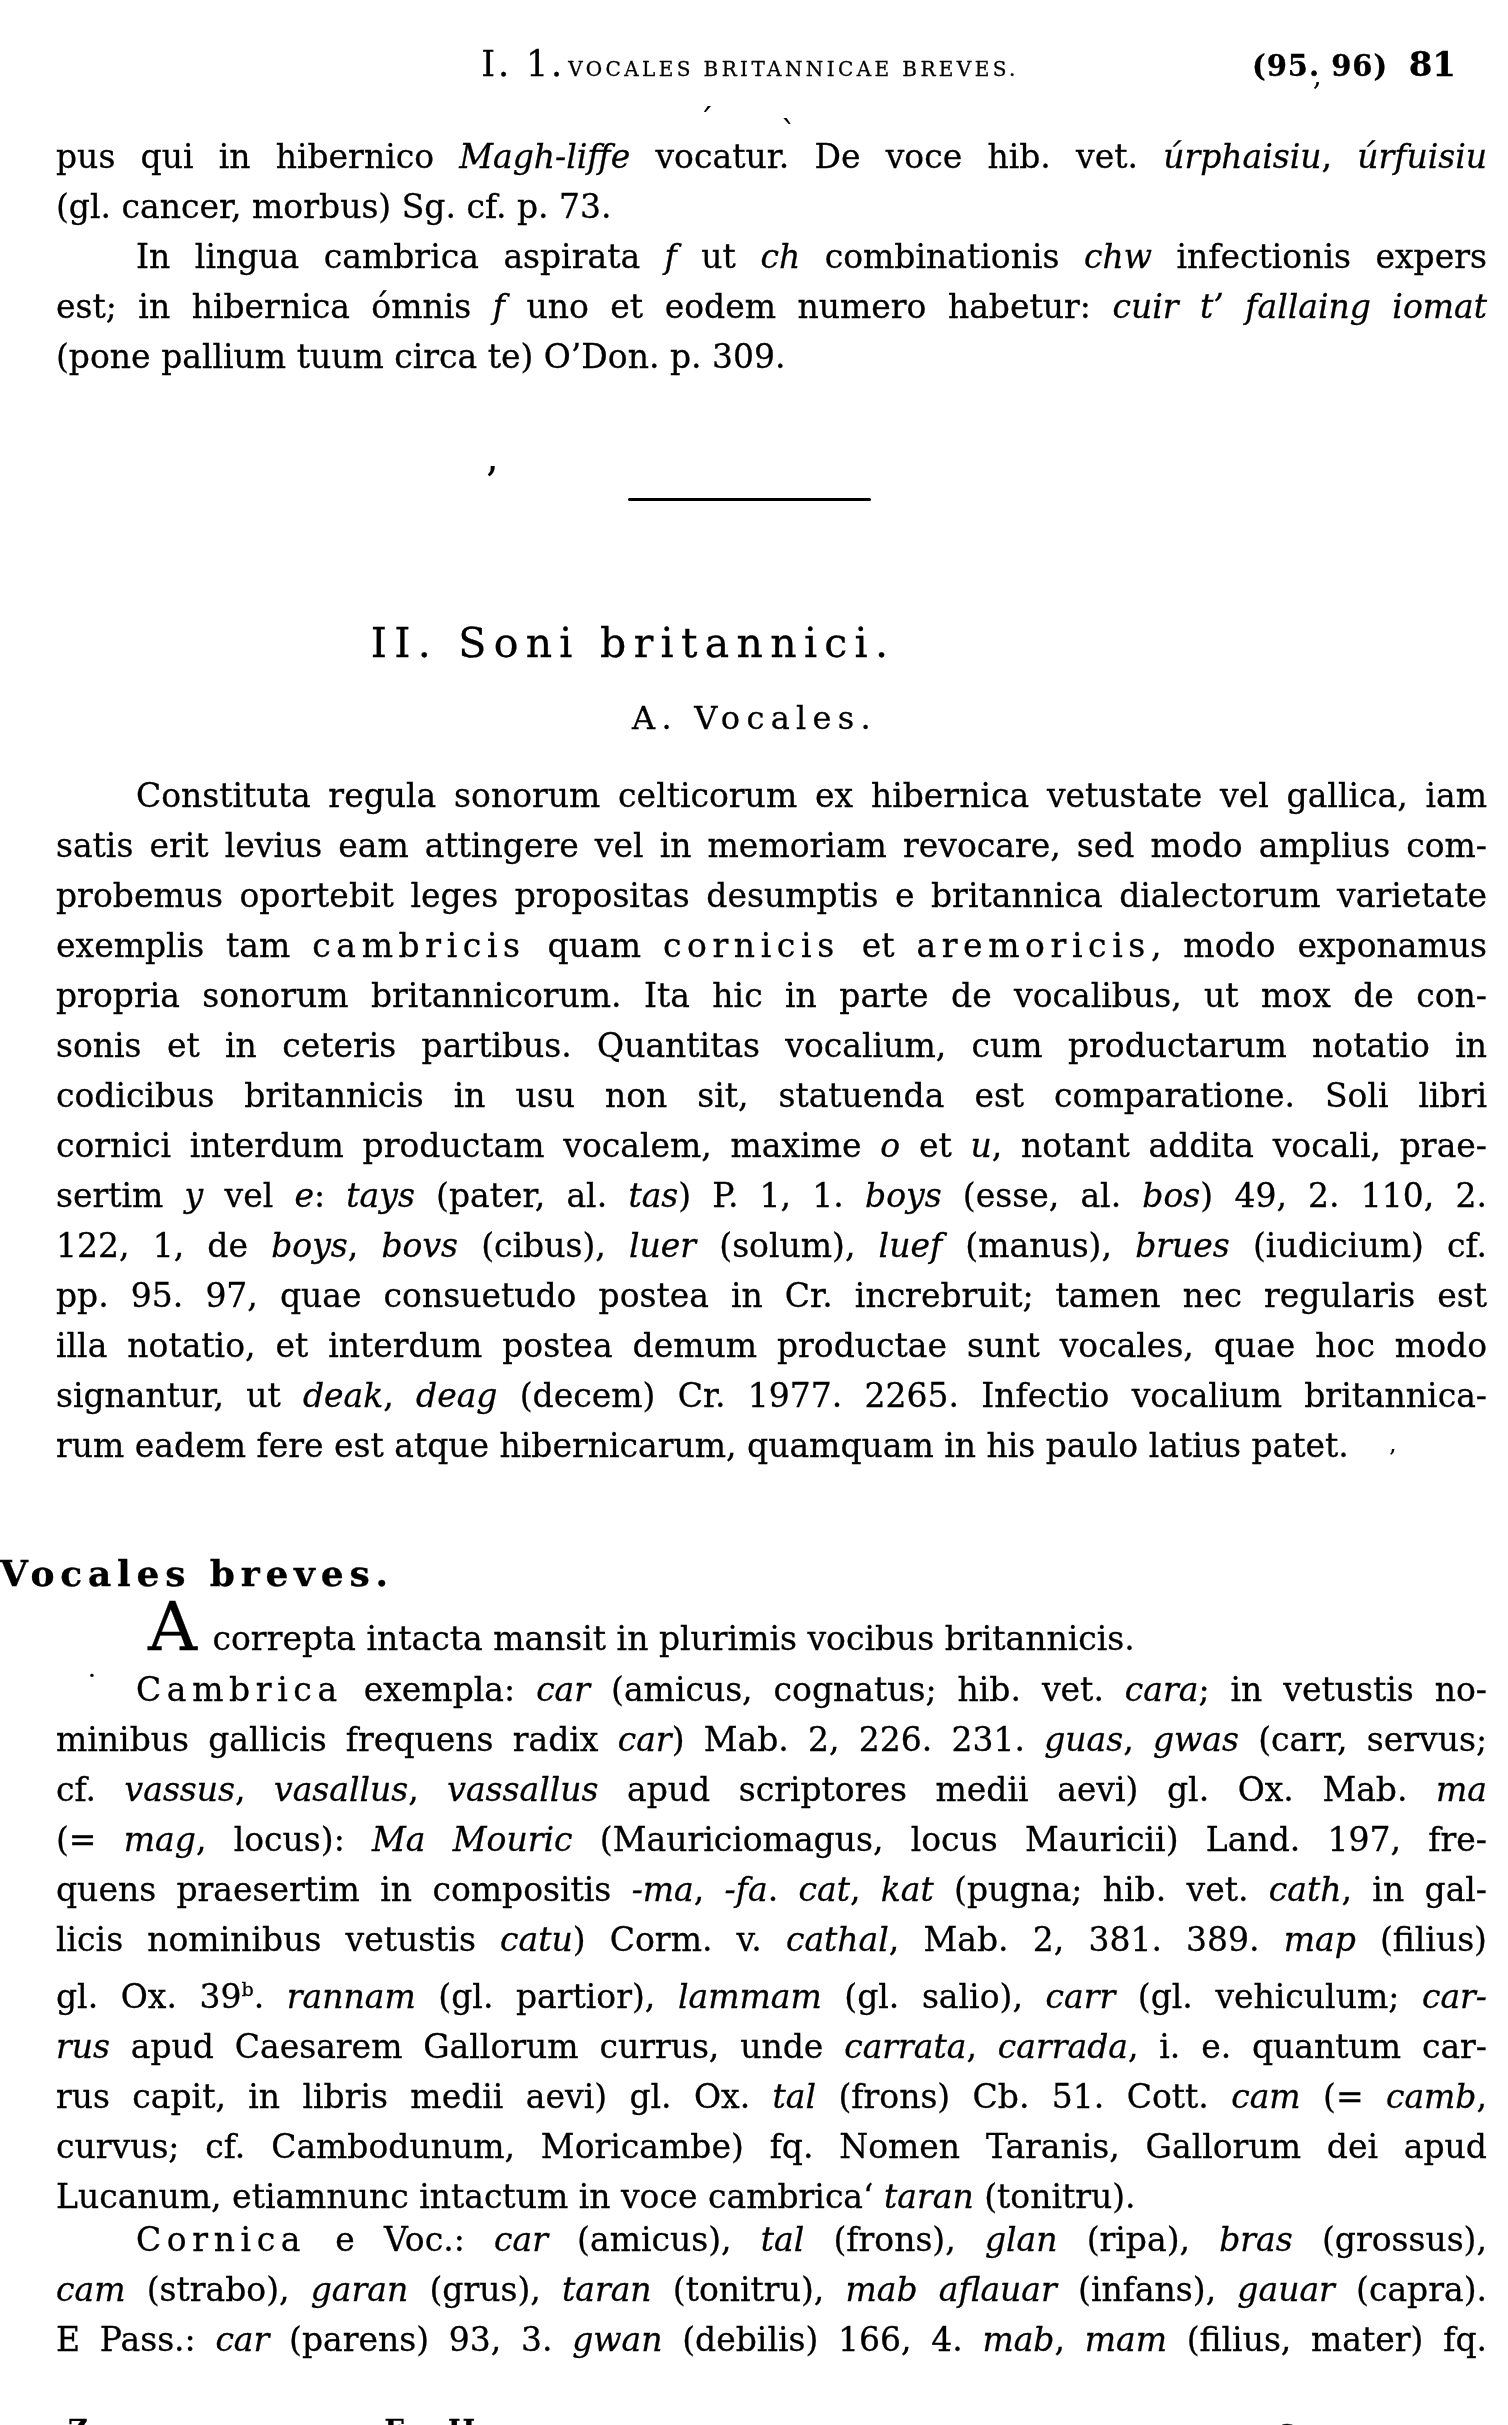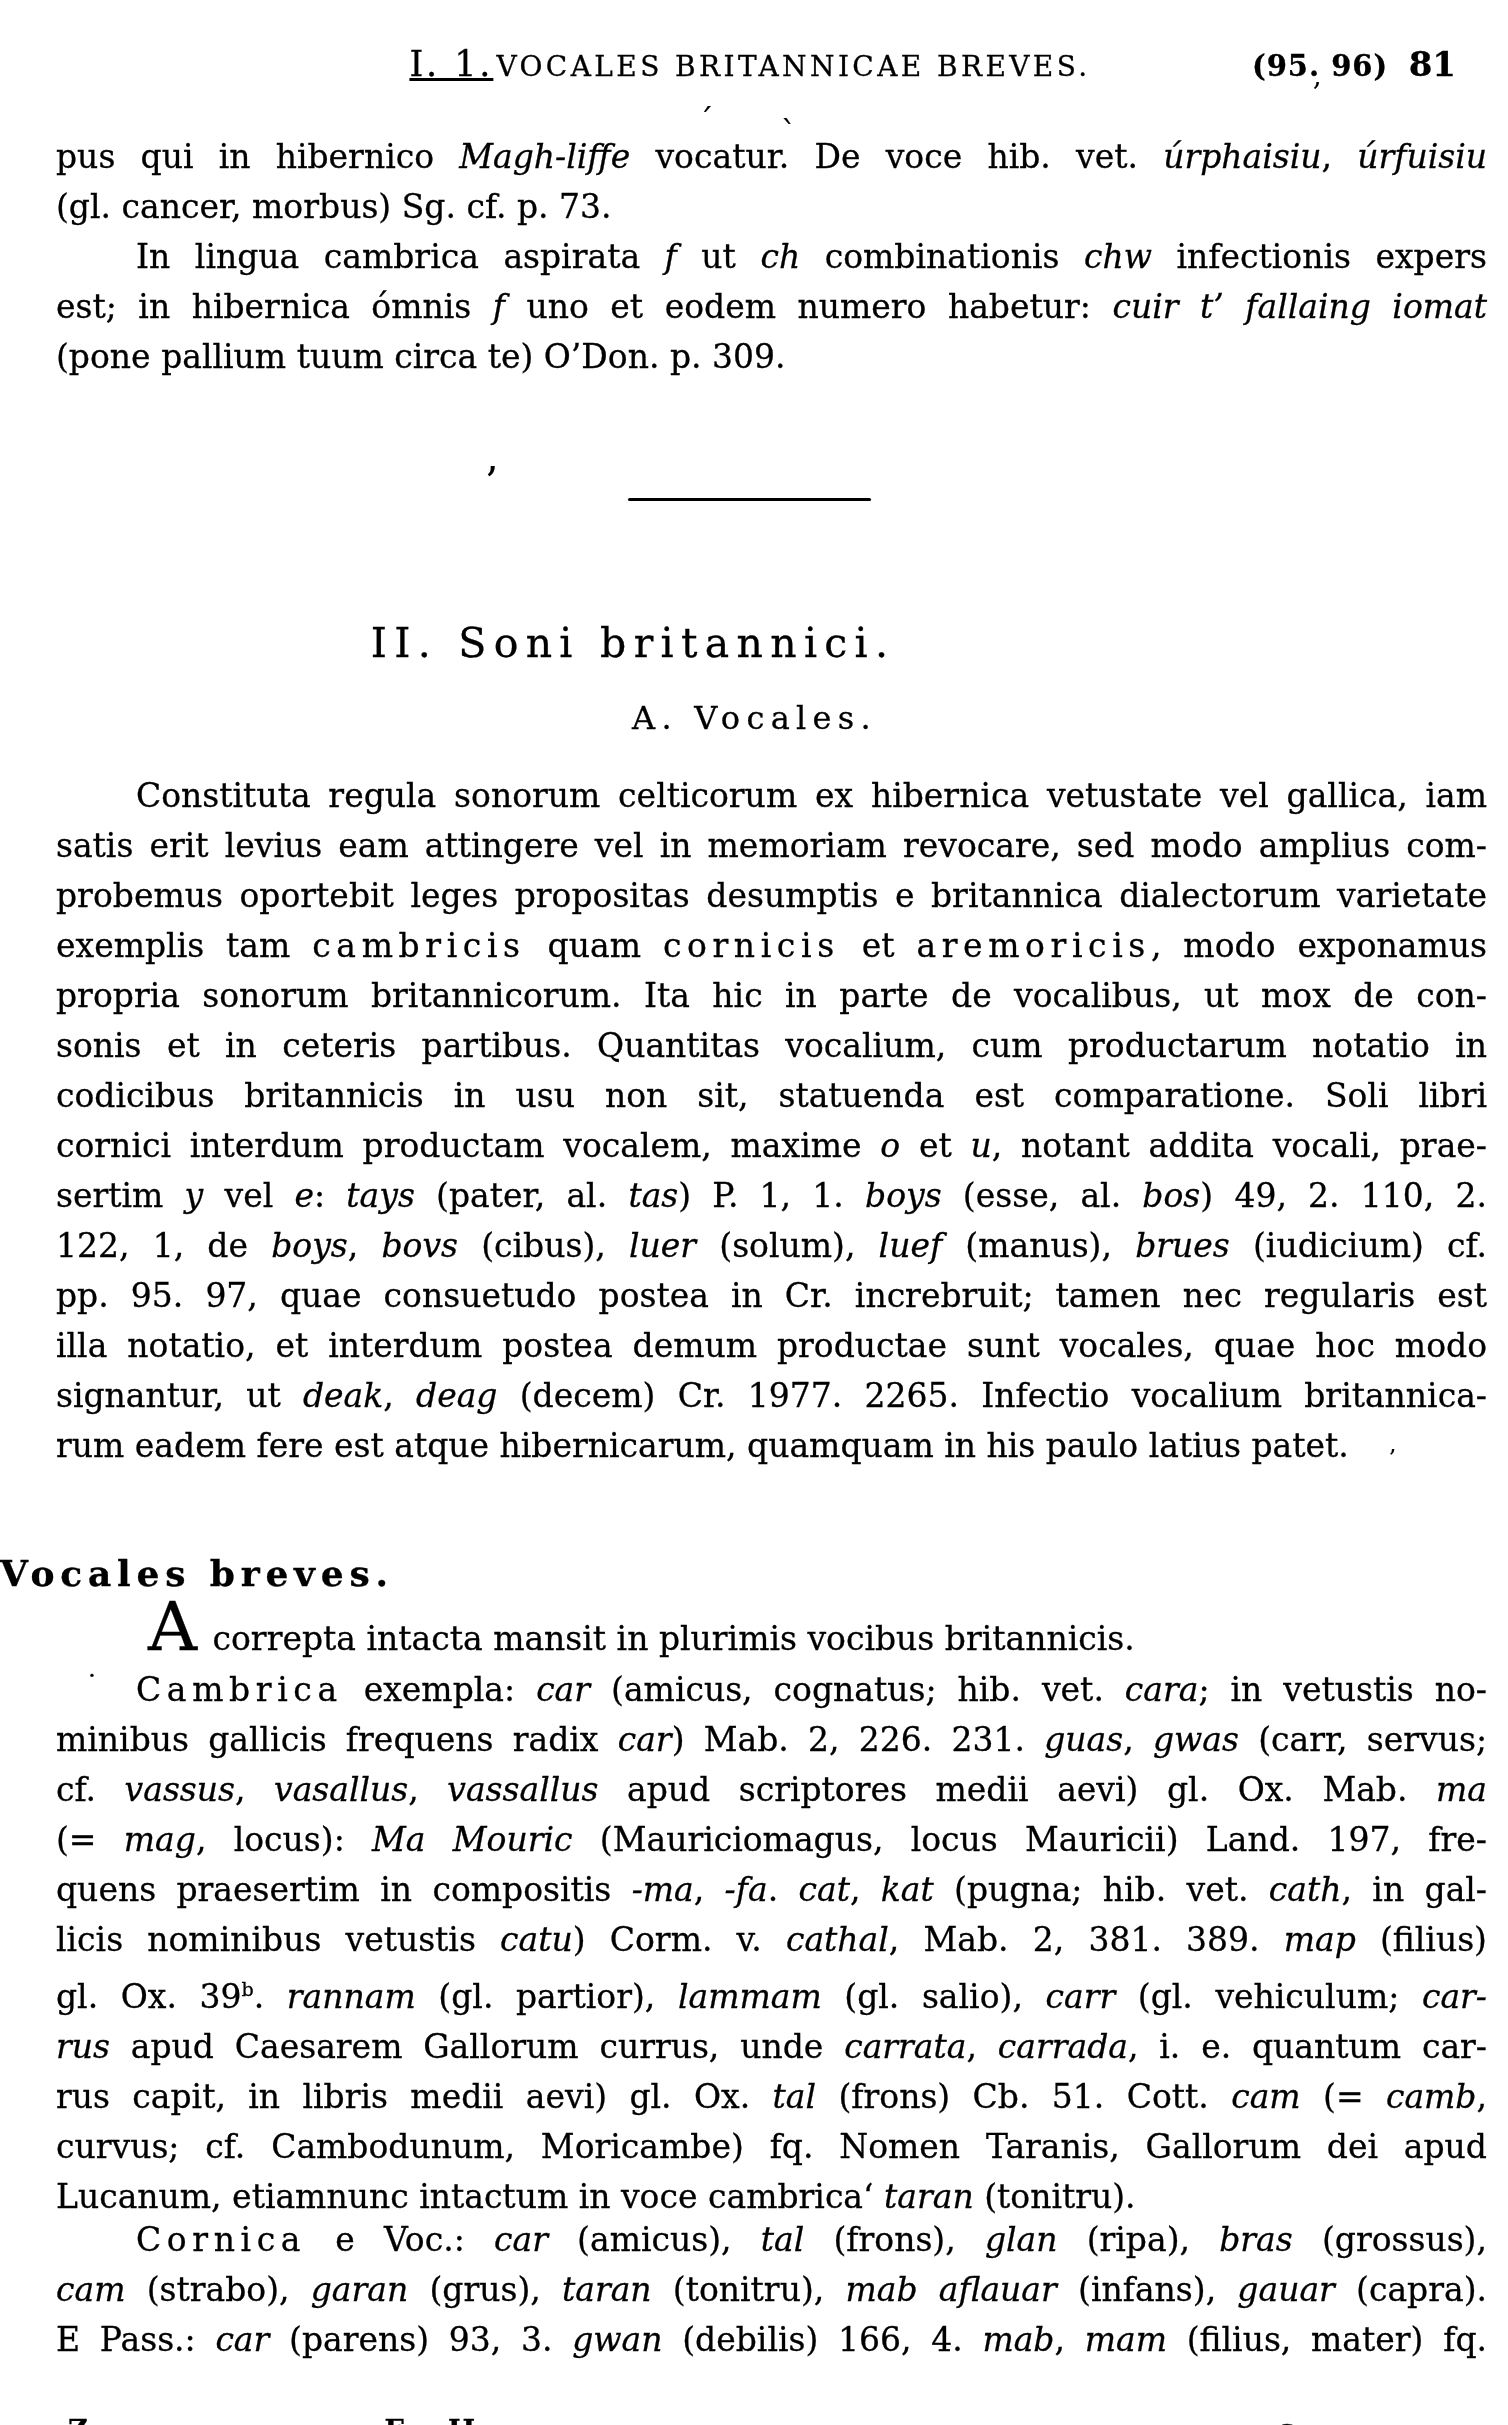--- a/index.html
+++ b/index.html
@@ -8,22 +8,22 @@
     width:1509px;height:2518px;
     background:#ffffff;
     color:#000;
     font-family:"DejaVu Serif","Liberation Serif",serif;
     -webkit-text-stroke:0.3px #000;
     overflow:hidden;
   }
   
   .header{position:absolute;top:44px;left:44px;right:53px;height:53px;}
   .h-title{position:absolute;left:50%;transform:translateX(-50%);top:0;white-space:nowrap;}
-  .h-sec-label{font-size:35px;letter-spacing:2.9px;text-decoration:underline;}
-  .h-main{font-size:28px;letter-spacing:3.4px;margin-left:3px;}
+  .h-sec-label{font-size:35px;letter-spacing:2.9px;}
+  .h-main{font-size:20px;letter-spacing:3.4px;margin-left:3px;}
   .h-folio{position:absolute;right:0;top:0;white-space:nowrap;}
   .h-cols{font-size:29px;font-weight:bold;letter-spacing:1px;}
   .h-page{font-size:34px;font-weight:bold;margin-left:20.4px;}
   
   .par{position:absolute;left:56px;width:1431px;}
   .line{
     font-size:33px;line-height:50px;
     text-align:justify;text-align-last:justify;text-justify:inter-word;
   }
   .line.nj{text-align:left;text-align-last:left;}

